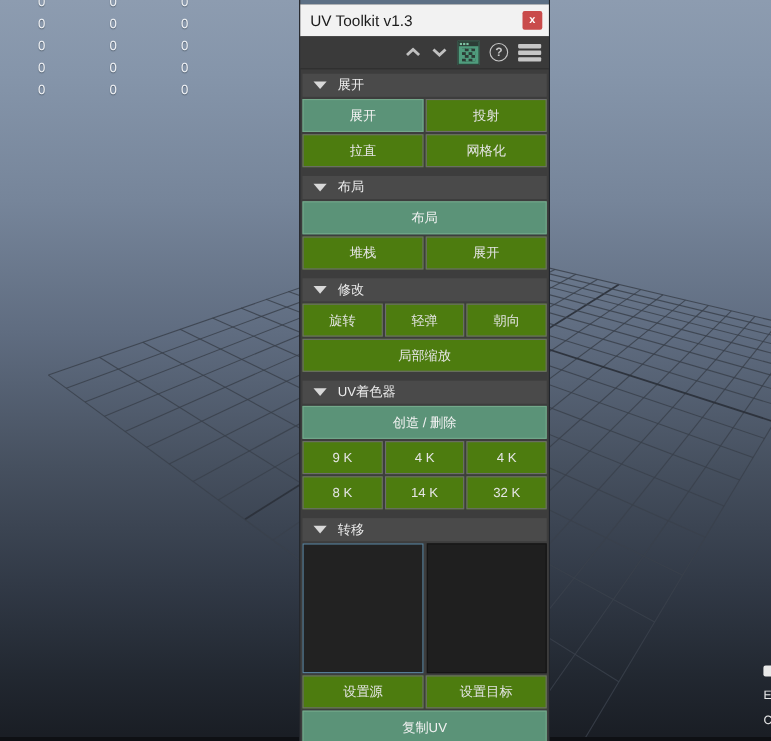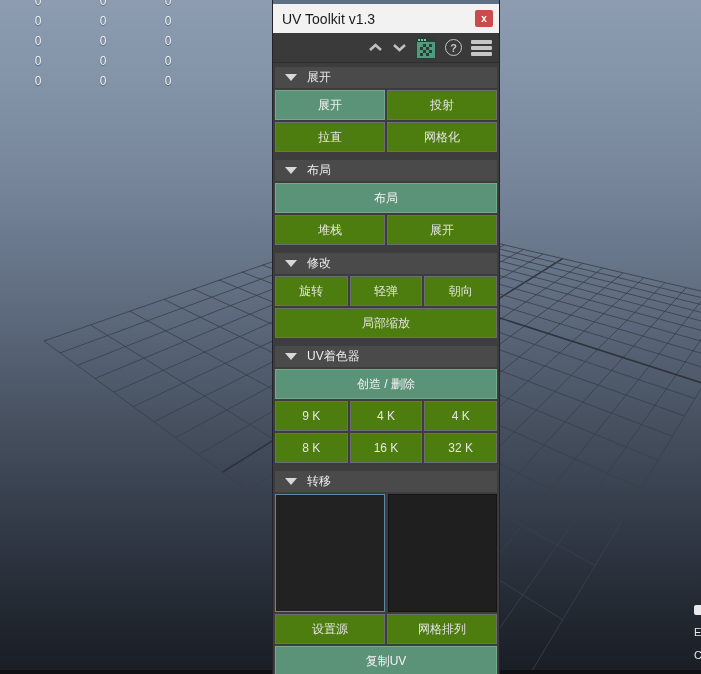--- a/index.html
+++ b/index.html
@@ -275,39 +275,39 @@
         </div>
         <div class="uv-btn">
           <span>4 K</span>
         </div>
       </div>
       <div class="btn-row">
         <div class="uv-btn">
           <span>8 K</span>
         </div>
         <div class="uv-btn">
-          <span>16 K</span>
+          <span>14 K</span>
         </div>
         <div class="uv-btn">
           <span>32 K</span>
         </div>
       </div>
       <div class="section-header">
         <div class="tri"></div>
         <span>转移</span>
       </div>
       <div class="box-row">
         <div class="transfer-box selected"></div>
         <div class="transfer-box"></div>
       </div>
       <div class="btn-row">
         <div class="uv-btn">
           <span>设置源</span>
         </div>
         <div class="uv-btn">
-          <span>网格排列</span>
+          <span>设置目标</span>
         </div>
       </div>
       <div class="action-btn">
         <span>复制UV</span>
       </div>
     </div>
 </div>
 
 </body></html>

